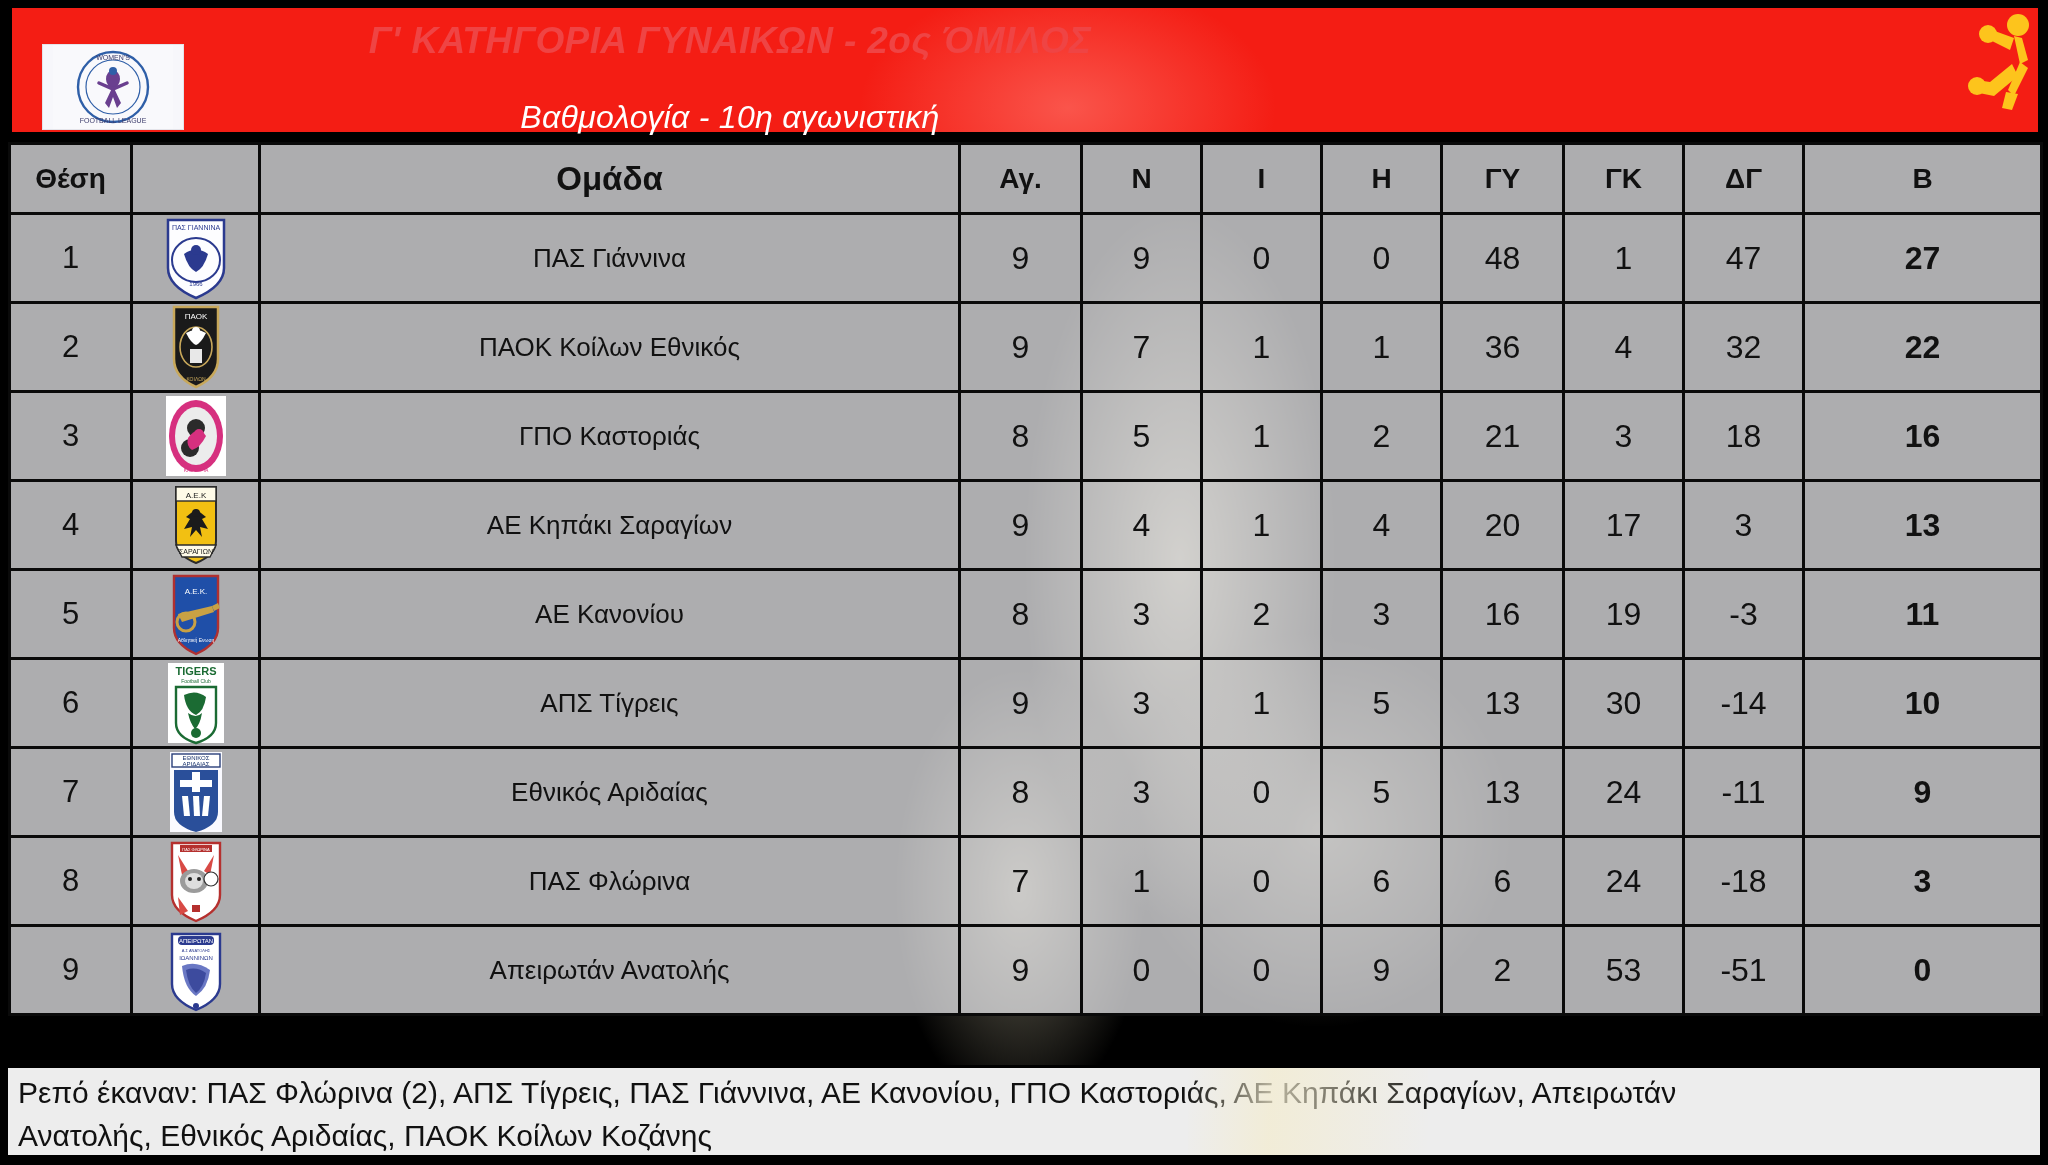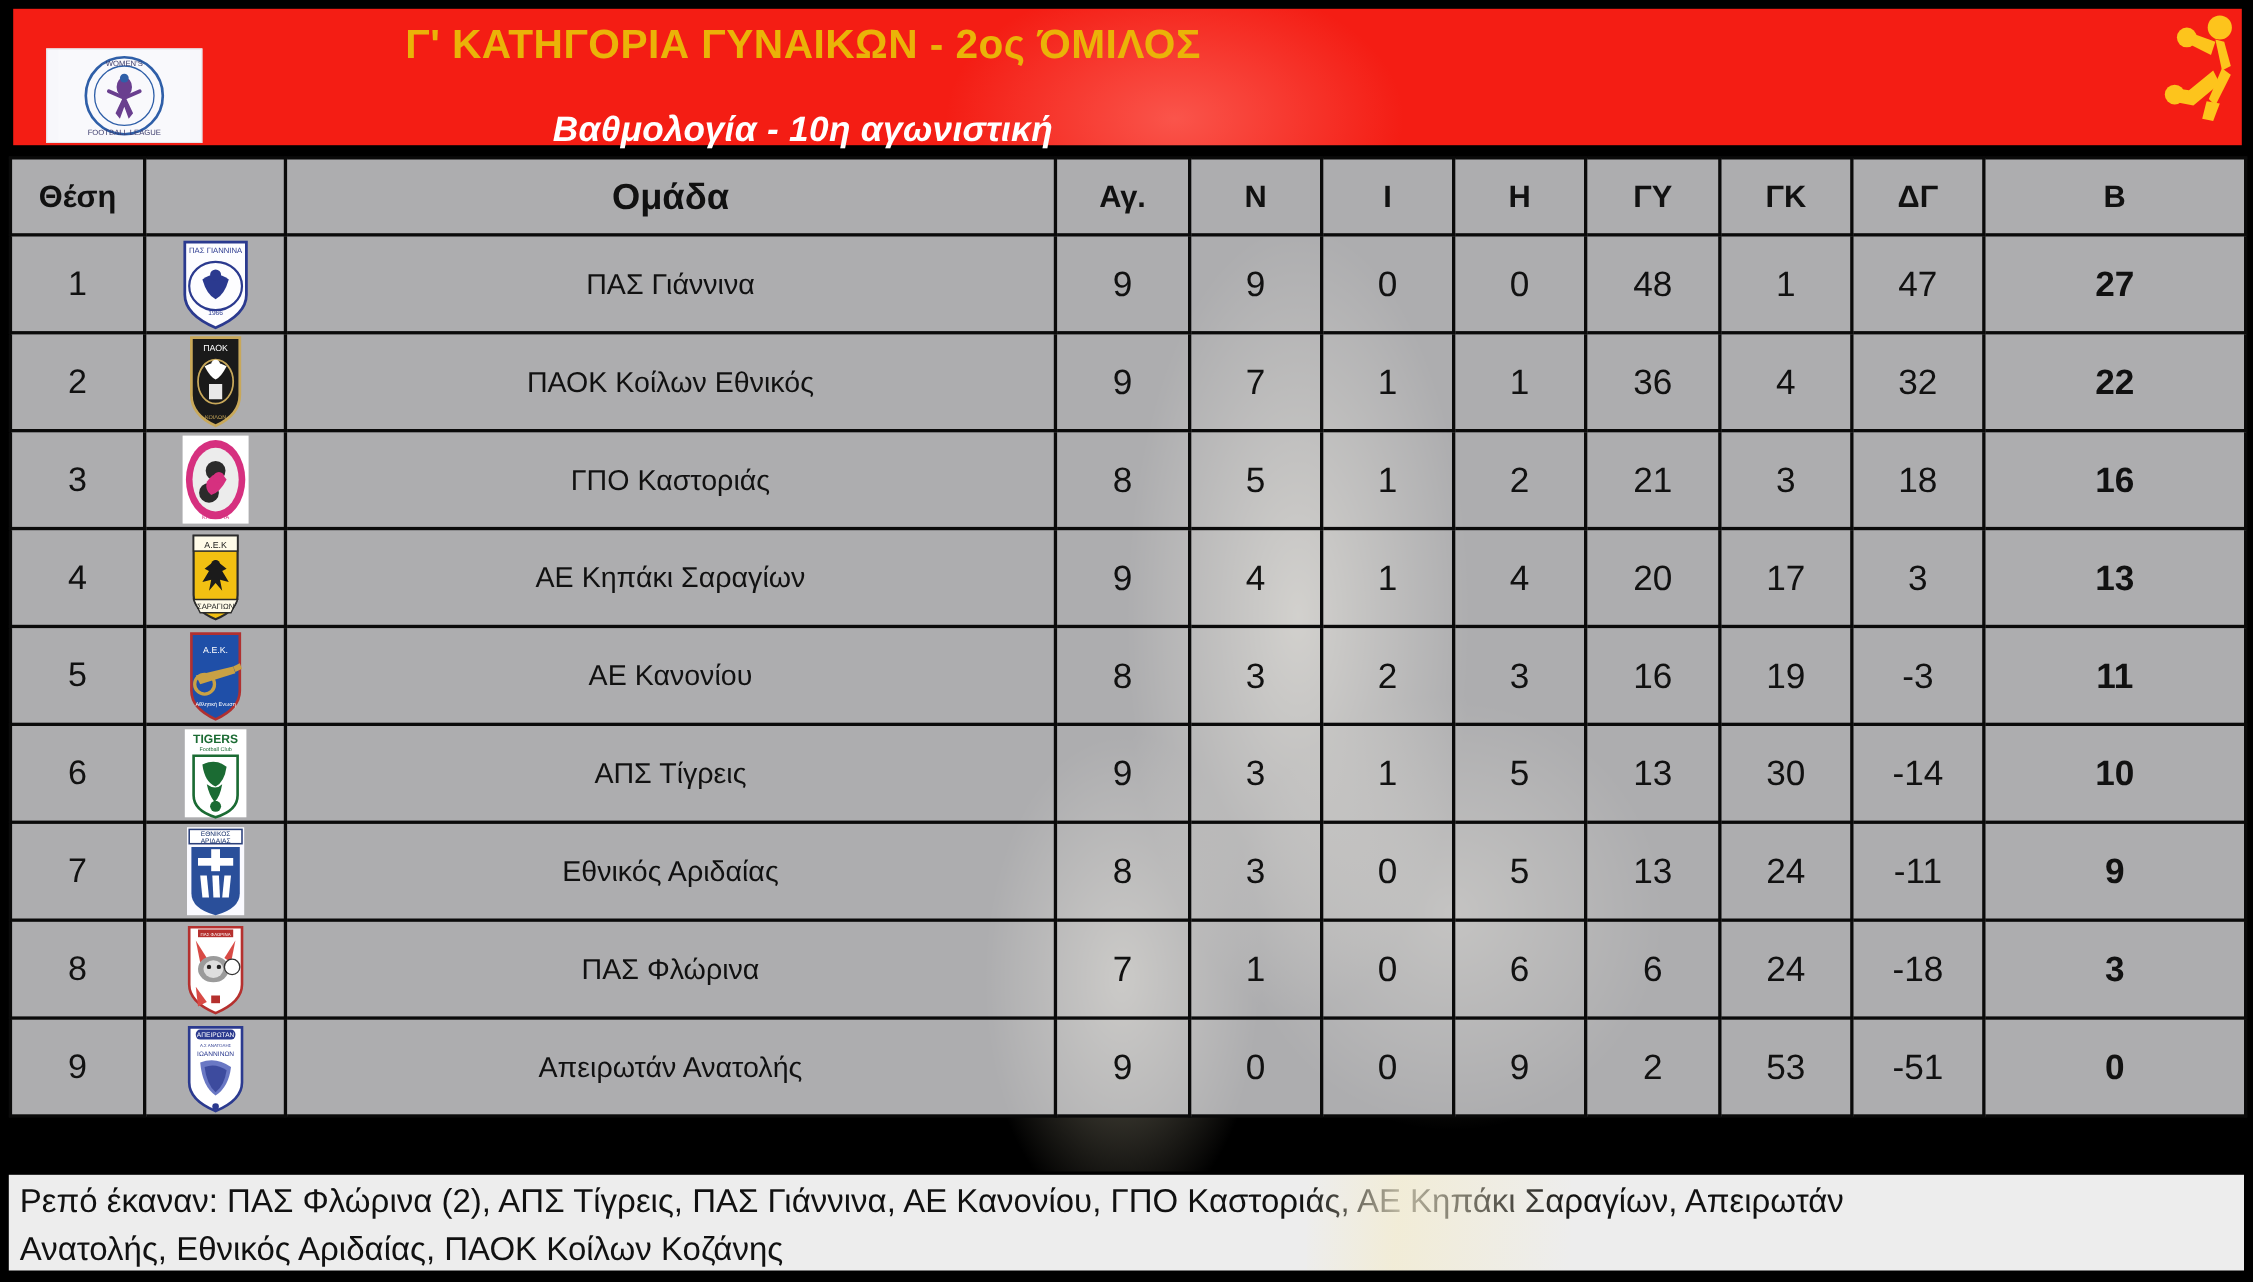--- a/index.html
+++ b/index.html
@@ -63,29 +63,30 @@
   .title-block {
     position: absolute;
     left: 200px; top: 6px;
     width: 1060px;
     text-align: center;
     z-index: 3;
   }
   .title-main {
     font-size: 37px;
     font-weight: bold;
-    color: #eab308;
+    color: #ef4444;
+    font-style: italic;
     letter-spacing: 0.4px;
     line-height: 1.0;
     padding-top: 16px;
     white-space: nowrap;
   }
   .title-sub {
     font-size: 32px;
-    font-weight: bold;
+    font-weight: normal;
     color: #ffffff;
     font-style: italic;
     letter-spacing: 0.3px;
     padding-top: 40px;
     white-space: nowrap;
   }
 
   
   .kingsport {
     position: absolute;

